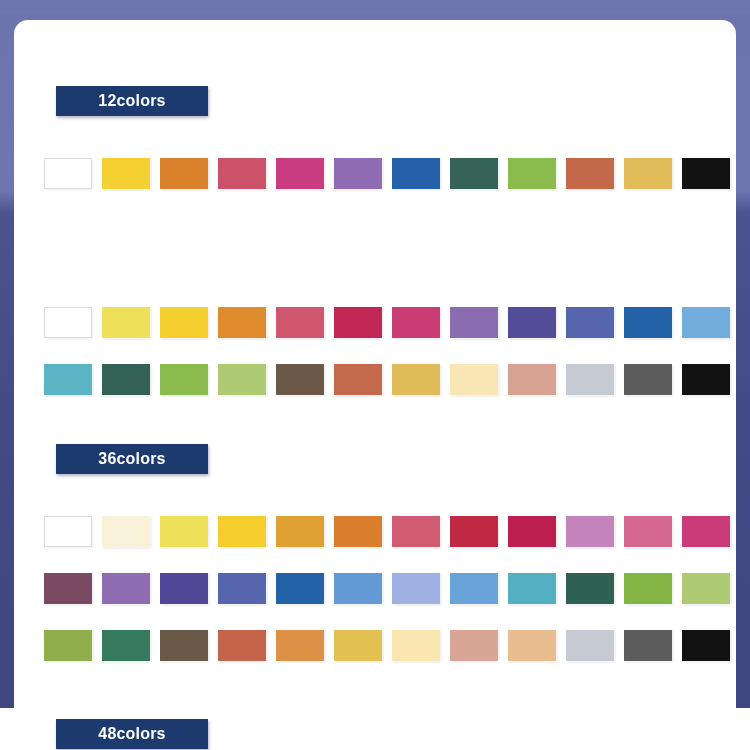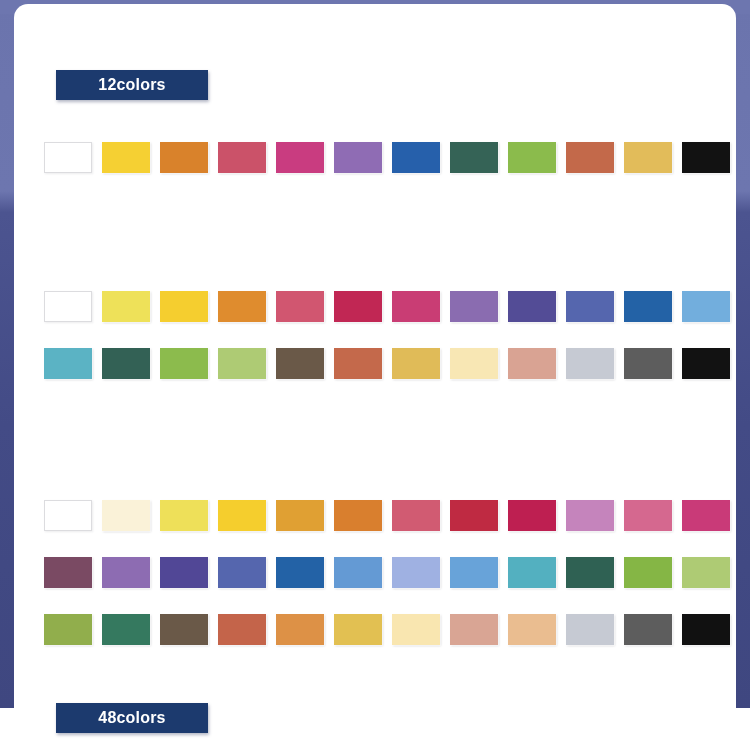--- a/index.html
+++ b/index.html
@@ -15,21 +15,21 @@
     background: #ffffff;
   }
 
   
   .page-frame {
     position: relative;
     width: 750px;
     height: 708px;
     box-sizing: border-box;
     background: linear-gradient(180deg, #6b74ad 0%, #6d76af 27%, #4c5490 30%, #434b86 60%, #3f4780 100%);
-    padding: 4px 14px 0 14px;
+    padding: 20px 14px 0 14px;
   }
   .page-frame::before {
     content: "";
     position: absolute;
     left: 0; right: 0; top: 0;
     height: 14px;
     background: #6d76af;
   }
 
   .card {
@@ -127,20 +127,21 @@
           <div class="swatch" title="#aecb74" style="background: rgb(174, 203, 116);"></div>
           <div class="swatch" title="#6a5948" style="background: rgb(106, 89, 72);"></div>
           <div class="swatch" title="#c4694b" style="background: rgb(196, 105, 75);"></div>
           <div class="swatch" title="#e0bb58" style="background: rgb(224, 187, 88);"></div>
           <div class="swatch" title="#f8e7b4" style="background: rgb(248, 231, 180);"></div>
           <div class="swatch" title="#d9a393" style="background: rgb(217, 163, 147);"></div>
           <div class="swatch" title="#c6cad3" style="background: rgb(198, 202, 211);"></div>
           <div class="swatch" title="#5d5d5d" style="background: rgb(93, 93, 93);"></div>
           <div class="swatch" title="#121212" style="background: rgb(18, 18, 18);"></div>
         </div>
+        <div class="label-plaque" style="top: 424px; left: 42px;">36colors</div>
         <div class="swatch-row" style="top: 496px;">
           <div class="swatch is-blank" title="#ffffff"></div>
           <div class="swatch" title="#faf2d8" style="background: rgb(250, 242, 216);"></div>
           <div class="swatch" title="#eee059" style="background: rgb(238, 224, 89);"></div>
           <div class="swatch" title="#f5ce2d" style="background: rgb(245, 206, 45);"></div>
           <div class="swatch" title="#e0a033" style="background: rgb(224, 160, 51);"></div>
           <div class="swatch" title="#d97f2e" style="background: rgb(217, 127, 46);"></div>
           <div class="swatch" title="#d15b72" style="background: rgb(209, 91, 114);"></div>
           <div class="swatch" title="#bf2a42" style="background: rgb(191, 42, 66);"></div>
           <div class="swatch" title="#be1f51" style="background: rgb(190, 31, 81);"></div>

